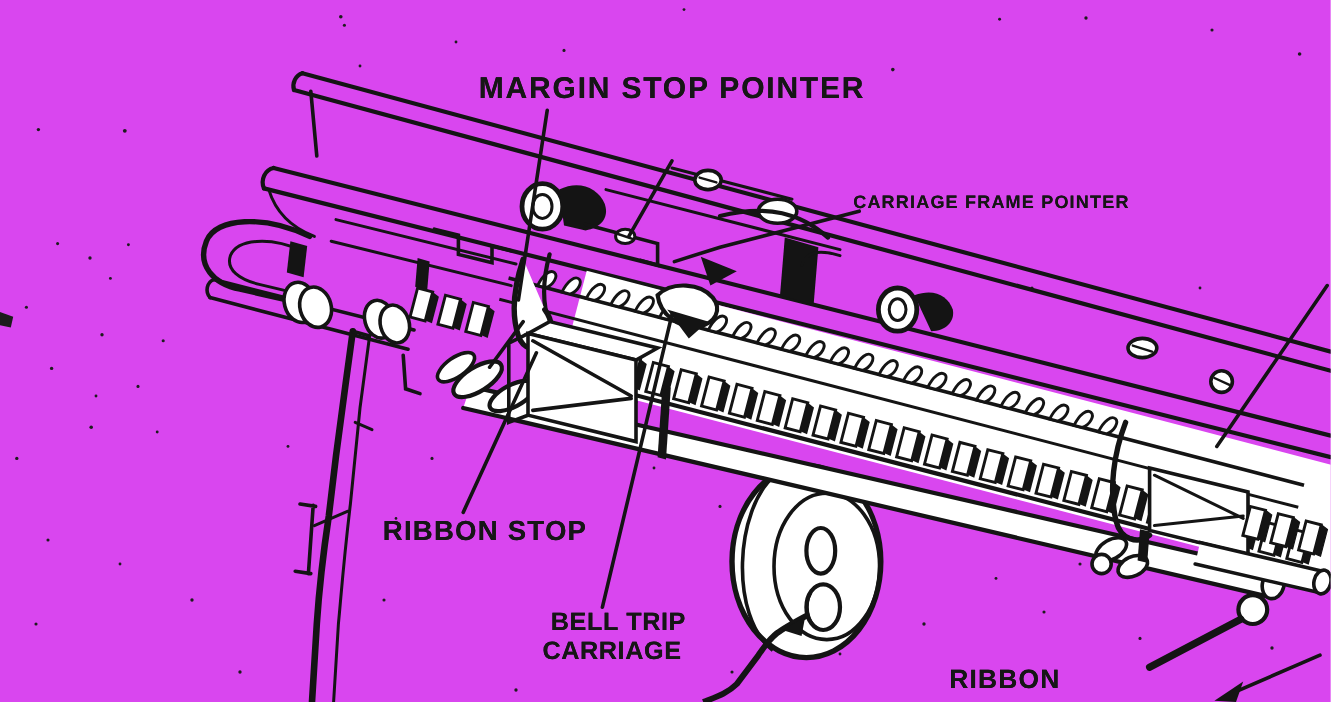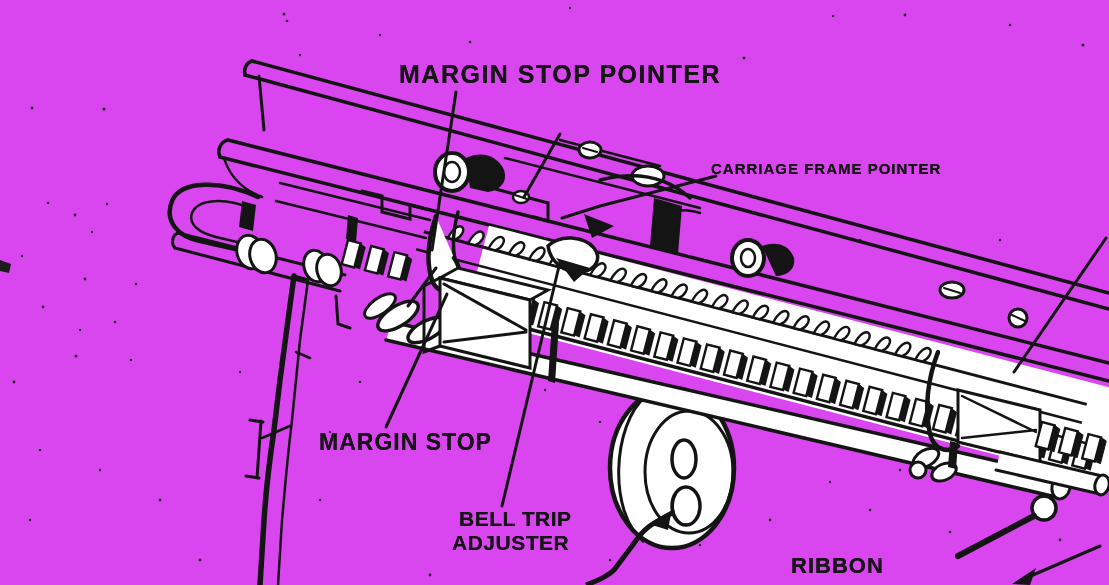--- a/index.html
+++ b/index.html
@@ -289,18 +289,18 @@
     <path d="M456,92 L432,250"></path>
     <path d="M560,134 L524,197"></path>
     <path d="M716,176 L600,206 L562,218"></path>
     <path d="M386,427 L447,294"></path>
     <path d="M502,506 L560,262"></path>
   </g>
 </svg>
 
 <div class="lbl" id="lbl-msp">MARGIN STOP POINTER</div>
 <div class="lbl" id="lbl-cfp">CARRIAGE FRAME POINTER</div>
-<div class="lbl" id="lbl-ms">MARGIN STOP</div>
+<div class="lbl" id="lbl-ms">RIBBON STOP</div>
 <div class="lbl" id="lbl-bta1">BELL TRIP</div>
-<div class="lbl" id="lbl-bta2">ADJUSTER</div>
+<div class="lbl" id="lbl-bta2">CARRIAGE</div>
 <div class="lbl" id="lbl-ribbon">RIBBON</div>
 
 </div>
 
 </body></html>

